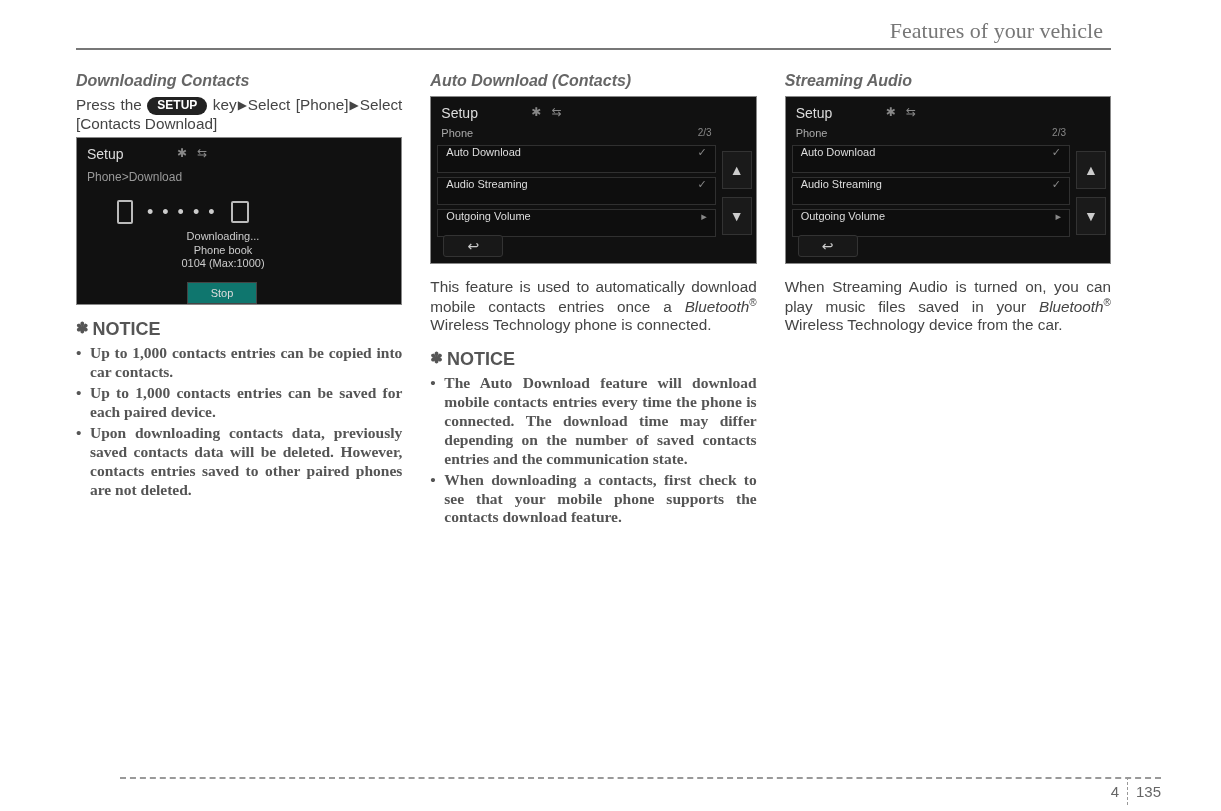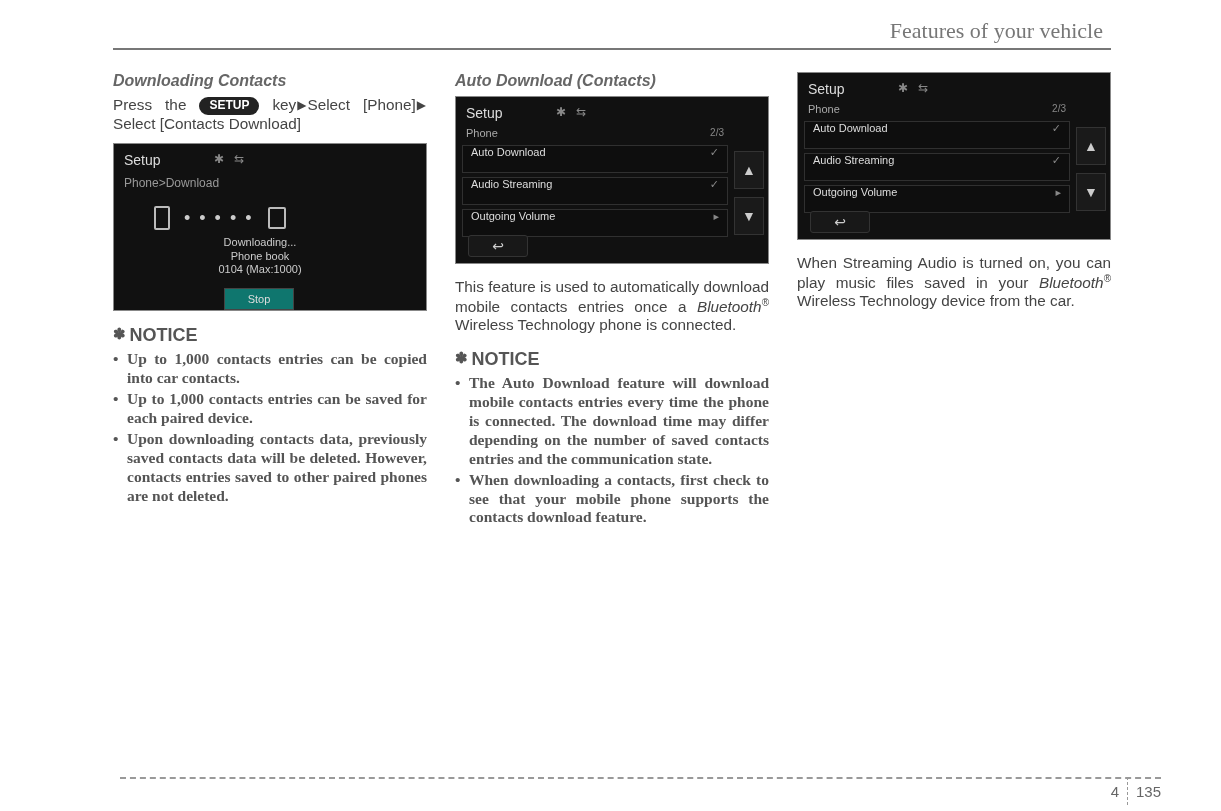--- a/index.html
+++ b/index.html
@@ -9,21 +9,21 @@
     background: #fff;
     font-family: Arial, Helvetica, sans-serif;
     color: #333;
     width: 1221px;
     height: 811px;
   }
   .page {
     position: relative;
     width: 1221px;
     height: 811px;
-    padding: 18px 110px 40px 113px;
+    padding: 18px 110px 40px 76px;
   }
   .chapter-title {
     text-align: right;
     font-size: 22px;
     color: #777;
     font-family: Georgia, 'Times New Roman', serif;
     padding-right: 8px;
     margin-bottom: 4px;
   }
   .top-rule {
@@ -43,21 +43,21 @@
     font-weight: bold;
     font-style: italic;
     color: #666;
     font-size: 16px;
     margin-bottom: 6px;
   }
   .instr {
     font-size: 15.3px;
     line-height: 1.22;
     color: #444;
-    margin-bottom: 10px;
+    margin-bottom: 4px;
   }
   .pill {
     display: inline-block;
     background: #222;
     color: #fff;
     border-radius: 9px;
     padding: 1px 10px 2px 10px;
     font-size: 12px;
     font-weight: bold;
     vertical-align: 1px;
@@ -342,20 +342,21 @@
       </div>
 
       <div class="notice-hdr"><span class="star">✽</span><span>NOTICE</span></div>
       <ul class="notice">
         <li>The Auto Download feature will download mobile contacts entries every time the phone is connected. The download time may differ depending on the number of saved contacts entries and the communication state.</li>
         <li>When downloading a contacts, first check to see that your mobile phone supports the contacts download feature.</li>
       </ul>
     </div>
 
     <div class="col">
+      <div class="section-title">Streaming Audio</div>
 
       <div class="screenshot">
         <div class="scr-title">Setup</div>
         <div class="scr-icons">✱&nbsp;&nbsp;&nbsp;⇆</div>
         <div class="scr-crumb">Phone</div>
         <div class="scr-page">2/3</div>
         <div class="scr-items">
           <div class="scr-item">
               <span>Auto Download</span>
               <span class="ind">✓</span>

